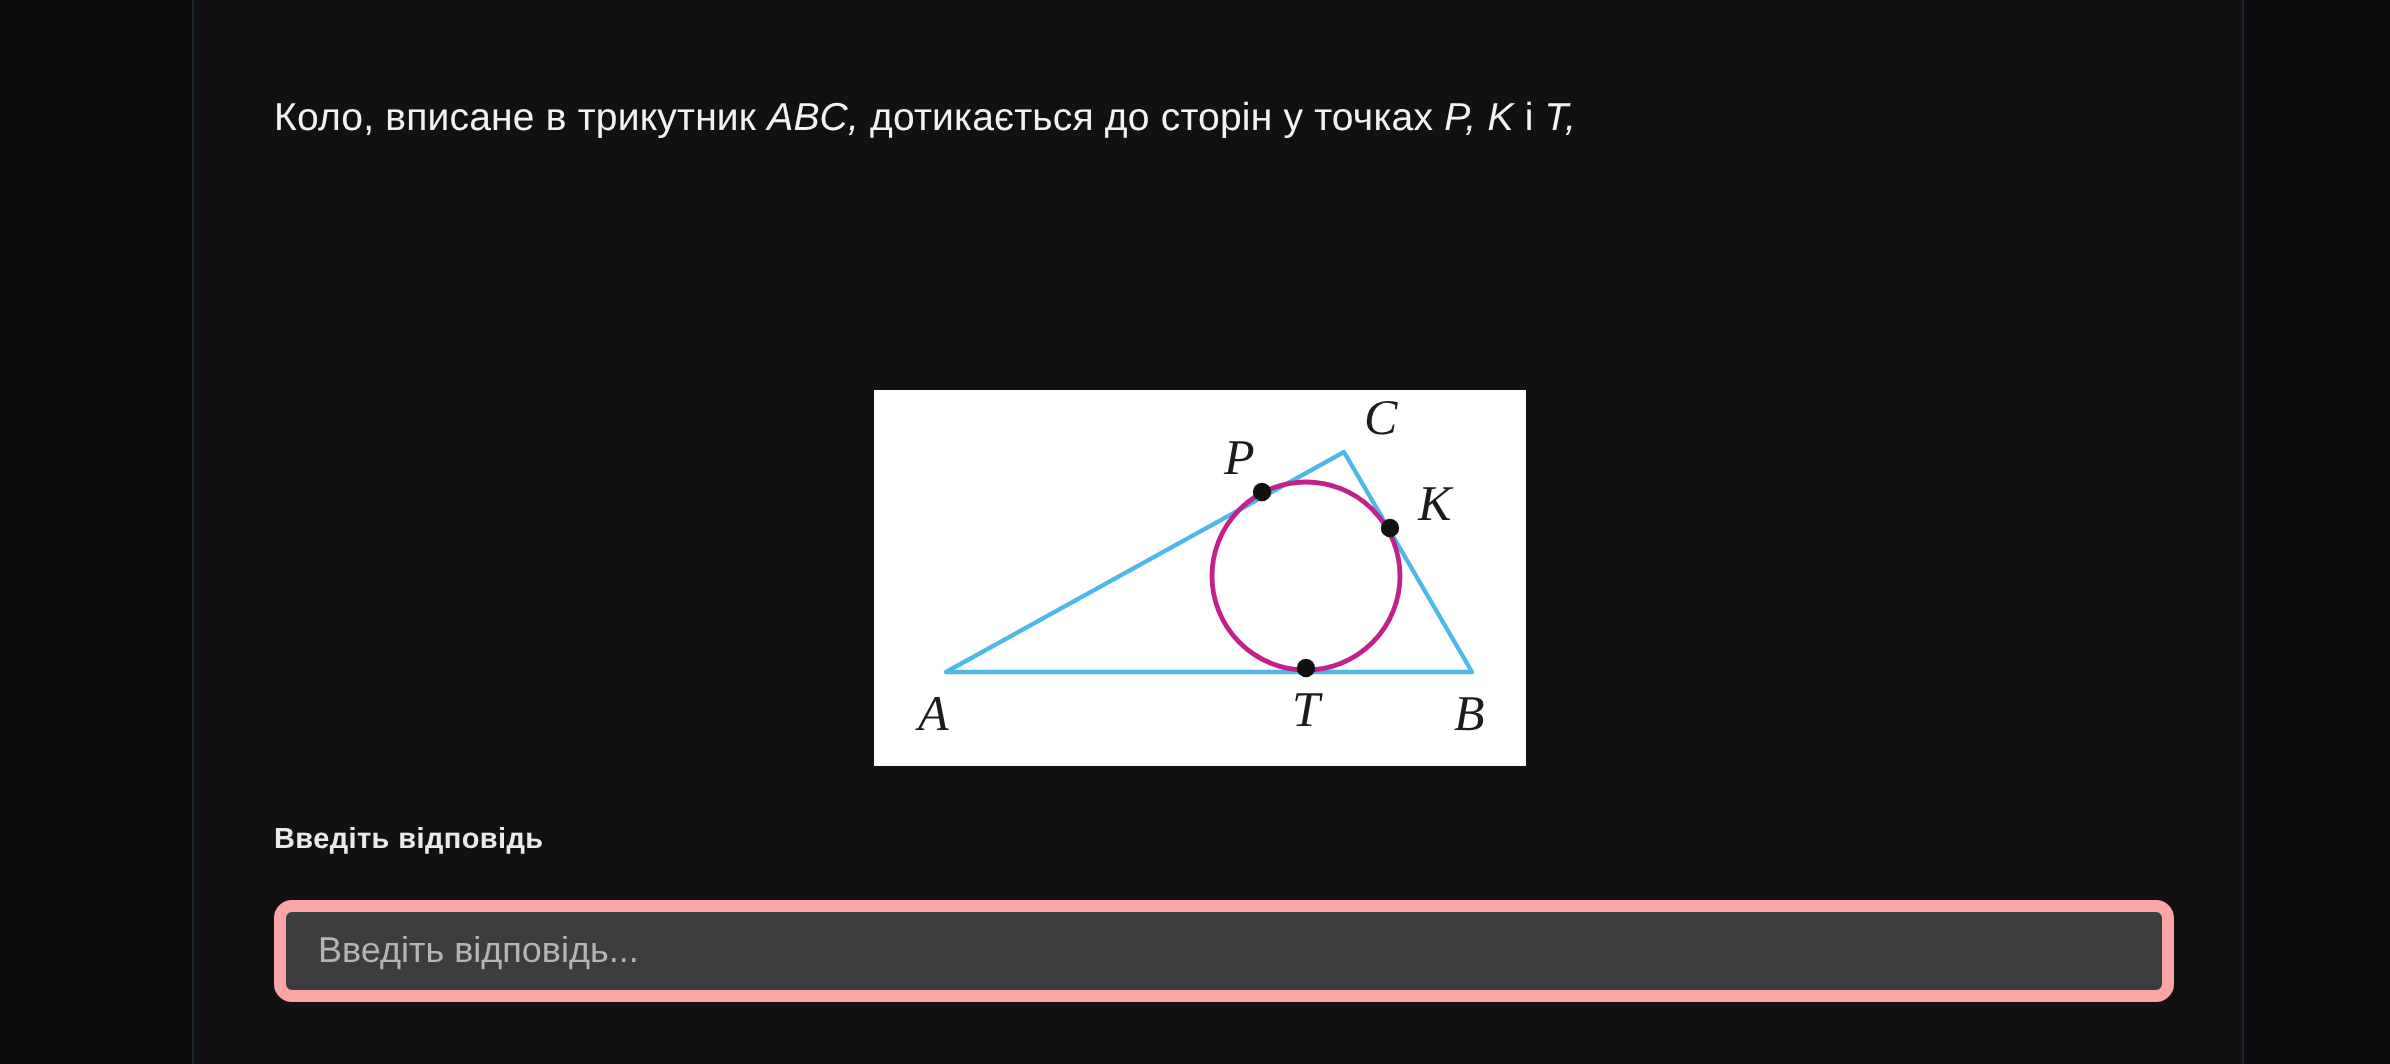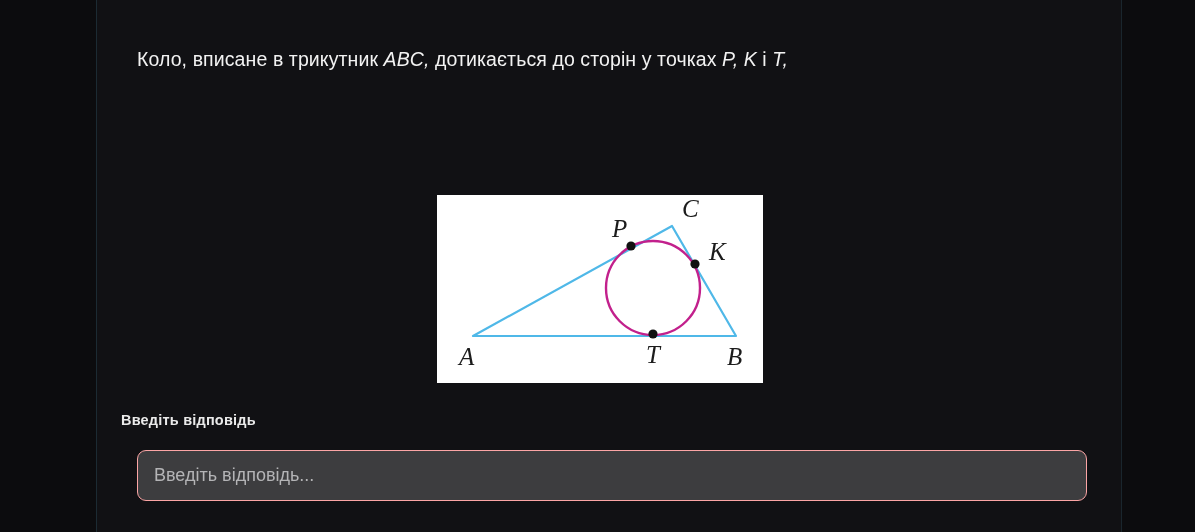--- a/index.html
+++ b/index.html
@@ -47,32 +47,32 @@
   #figure-wrap svg { display: block; }
   .geo-label {
     font-family: "Liberation Serif", serif;
     font-style: italic;
     font-size: 25px;
     fill: #1c1c1c;
   }
   
   #answer-label {
     position: absolute;
-    left: 24px; top: 412px;
+    left: 40px; top: 412px;
     color: #eaeaea;
     font-size: 14.5px;
     font-weight: 700;
     letter-spacing: 0.2px;
   }
   #answer-input {
     position: absolute;
     left: 40px; top: 450px;
     width: 950px; height: 51px;
     background: #3d3d3f;
-    border: 1px solid #fca5a5;
+    border: 6px solid #fca5a5;
     border-radius: 9px;
     color: #f0f0f0;
     font-family: "Liberation Sans", sans-serif;
     font-size: 18px;
     padding: 0 16px;
     outline: none;
   }
   #answer-input::placeholder { color: #b4b4b6; }
 </style>
 </head>

